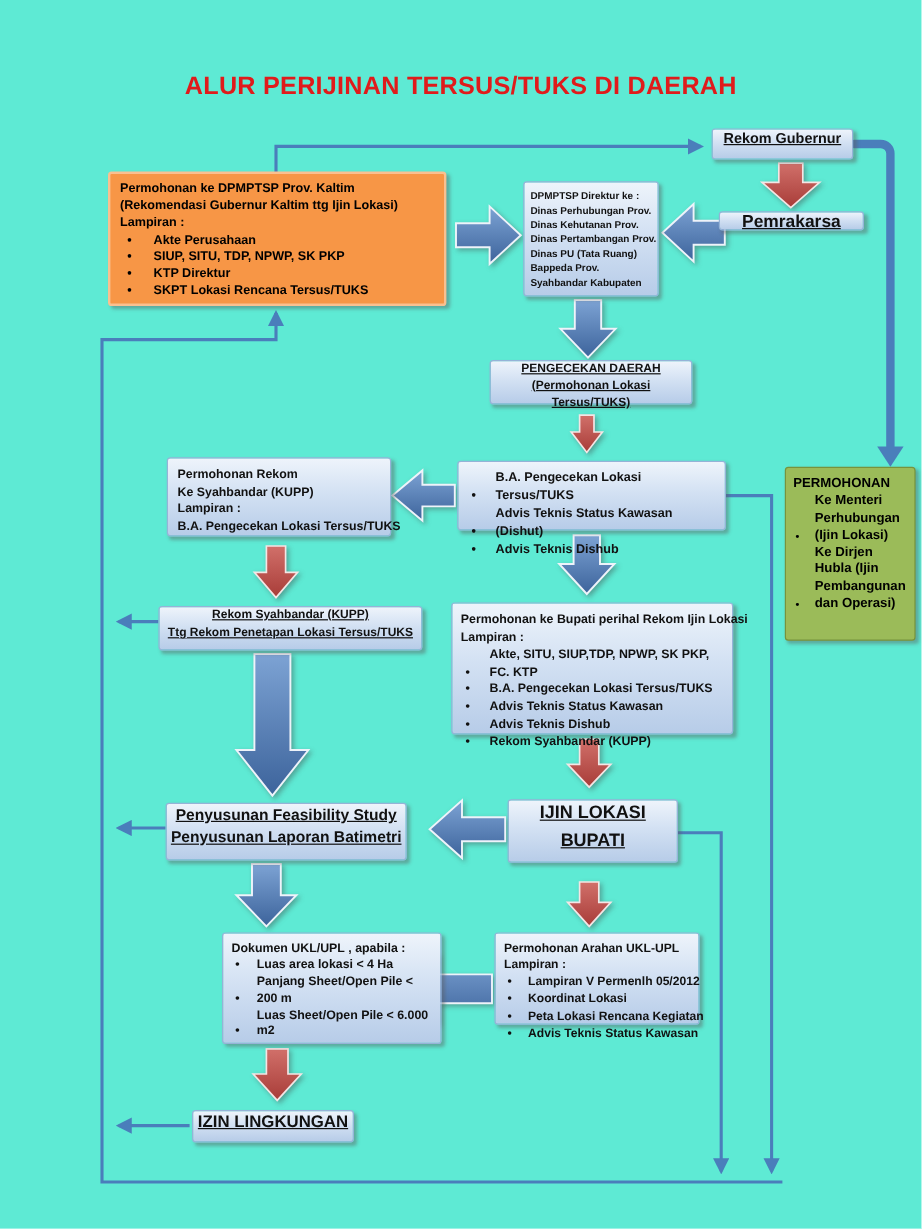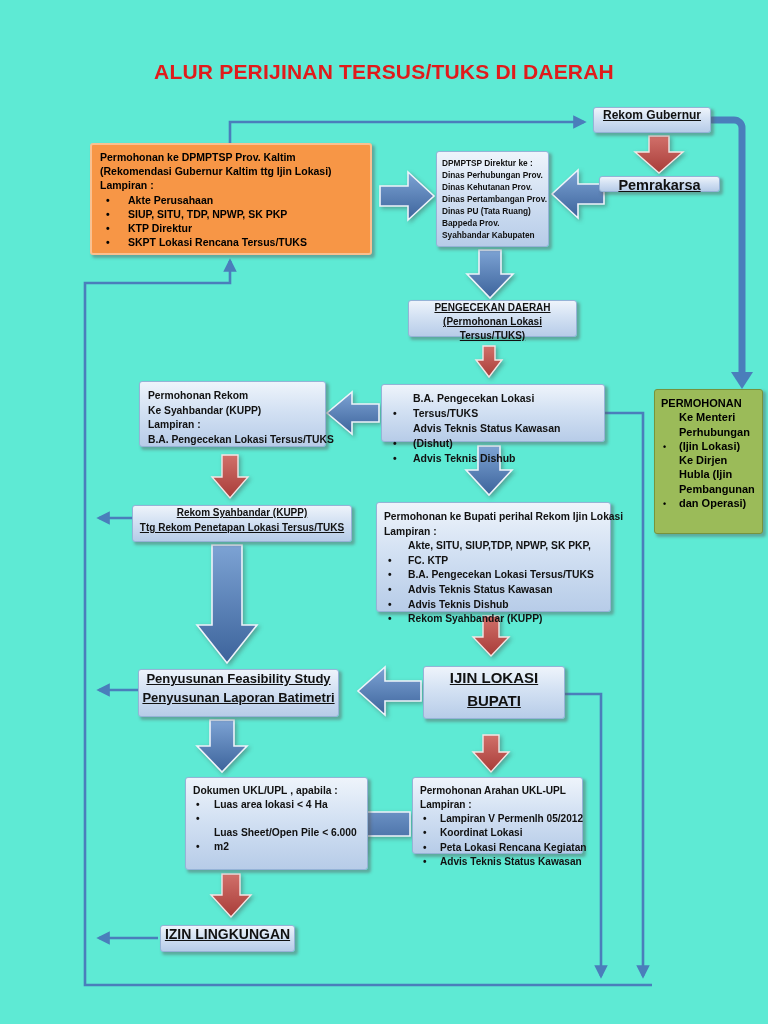--- a/index.html
+++ b/index.html
@@ -204,20 +204,21 @@
   </div>
 
   <div class="box blue wrap" style="left:147px;top:777px;width:183px;height:93px;padding:6px 7px;font-size:10.3px;font-weight:600;line-height:1.35;margin-left:38px;">
     <div><b>Dokumen UKL/UPL</b><span> , apabila :</span></div>
     <div class="bl">
         <span class="dot" style="width:18px;padding-left:3px;"></span>
         <span>Luas  area lokasi &lt; 4 Ha</span>
       </div>
     <div class="bl">
         <span class="dot" style="width:18px;padding-left:3px;"></span>
+        <span>Panjang Sheet/Open Pile &lt; 200 m</span>
       </div>
     <div class="bl">
         <span class="dot" style="width:18px;padding-left:3px;"></span>
         <span>Luas Sheet/Open Pile &lt; 6.000 m2</span>
       </div>
   </div>
 
   <div class="box blue" style="left:412px;top:777px;width:171px;height:77px;padding:6px 7px;font-size:10.1px;font-weight:600;line-height:1.4;">
     <div class="ln">Permohonan Arahan  UKL-UPL</div>
     <div class="ln">Lampiran :</div>

